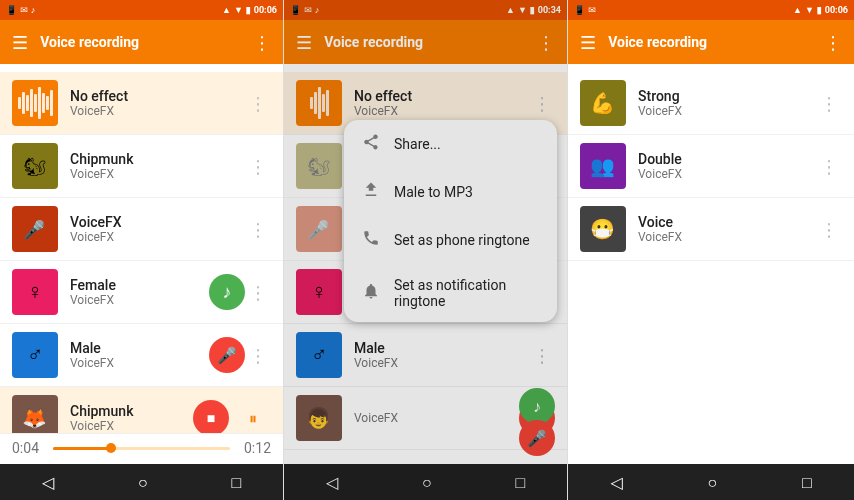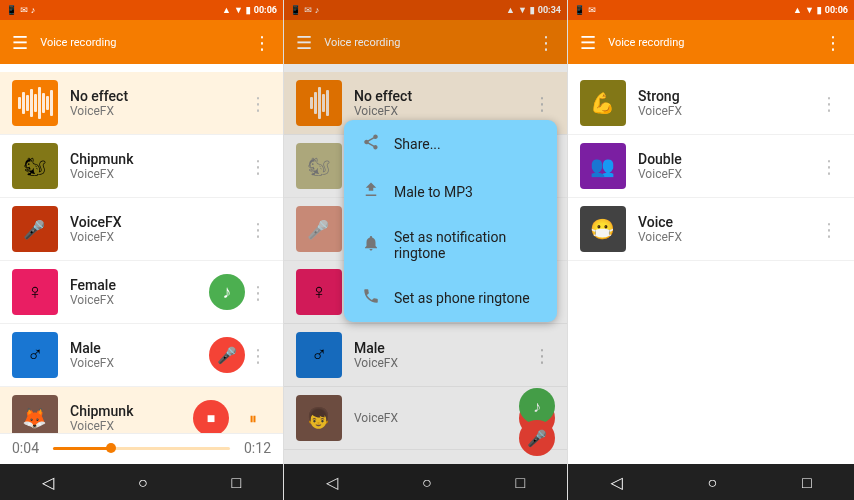--- a/index.html
+++ b/index.html
@@ -43,22 +43,22 @@
       height: 44px;
       background: #f57c00;
       display: flex;
       align-items: center;
       padding: 0 12px;
       gap: 12px;
     }
     .toolbar-title {
       flex: 1;
       color: #fff;
-      font-size: 11px;
-      font-weight: 400;
+      font-size: 14px;
+      font-weight: 700;
     }
     .toolbar-icon {
       color: #fff;
       font-size: 18px;
       cursor: pointer;
     }
     .hamburger-icon { font-size: 18px; color: #fff; }
 
     
     .list { flex: 1; overflow-y: auto; background: #fff; margin-top: 8px; }
@@ -135,22 +135,22 @@
     }
 
     
     .context-menu-overlay {
       position: absolute;
       top: 0; left: 0; right: 0; bottom: 0;
       z-index: 10;
     }
     .context-menu {
       position: absolute;
-      background: #7dd3fc;
-      border-radius: 9px;
+      background: #e5e5e5;
+      border-radius: 14px;
       box-shadow: 0 2px 8px rgba(0,0,0,0.3);
       z-index: 20;
       min-width: 200px;
     }
     .context-menu-item {
       display: flex;
       align-items: center;
       padding: 13px 18px;
       font-size: 14px;
       color: #212121;
@@ -428,32 +428,32 @@
         <span class="context-menu-icon">
           <svg width="18" height="18" viewBox="0 0 24 24" fill="#757575">
               <path d="M5 20h14v-2H5v2zm7-18l-7 7h4v4h6v-4h4l-7-7z"></path>
             </svg>
         </span>
         <span>Male to MP3</span>
       </div>
       <div class="context-menu-item">
         <span class="context-menu-icon">
           <svg width="18" height="18" viewBox="0 0 24 24" fill="#757575">
+              <path d="M6.6 10.8c1.4 2.8 3.8 5.1 6.6 6.6l2.2-2.2c.3-.3.7-.4 1-.2 1.1.4 2.3.6 3.6.6.6 0 1 .4 1 1V20c0 .6-.4 1-1 1-9.4 0-17-7.6-17-17 0-.6.4-1 1-1h3.5c.6 0 1 .4 1 1 0 1.3.2 2.5.6 3.6.1.3 0 .7-.2 1l-2.3 2.2z"></path>
+            </svg>
+        </span>
+        <span>Set as phone ringtone</span>
+      </div>
+      <div class="context-menu-item">
+        <span class="context-menu-icon">
+          <svg width="18" height="18" viewBox="0 0 24 24" fill="#757575">
               <path d="M12 22c1.1 0 2-.9 2-2h-4c0 1.1.9 2 2 2zm6-6v-5c0-3.1-1.6-5.6-4.5-6.3V4c0-.8-.7-1.5-1.5-1.5S10.5 3.2 10.5 4v.7C7.6 5.4 6 7.9 6 11v5l-2 2v1h16v-1l-2-2z"></path>
             </svg>
         </span>
         <span>Set as notification ringtone</span>
-      </div>
-      <div class="context-menu-item">
-        <span class="context-menu-icon">
-          <svg width="18" height="18" viewBox="0 0 24 24" fill="#757575">
-              <path d="M6.6 10.8c1.4 2.8 3.8 5.1 6.6 6.6l2.2-2.2c.3-.3.7-.4 1-.2 1.1.4 2.3.6 3.6.6.6 0 1 .4 1 1V20c0 .6-.4 1-1 1-9.4 0-17-7.6-17-17 0-.6.4-1 1-1h3.5c.6 0 1 .4 1 1 0 1.3.2 2.5.6 3.6.1.3 0 .7-.2 1l-2.3 2.2z"></path>
-            </svg>
-        </span>
-        <span>Set as phone ringtone</span>
       </div>
     </div>
   </div>
 
   <div style="position:absolute; bottom:76px; right:12px;">
     <div class="item-action-btn btn-green" style="font-size:16px;">♪</div>
   </div>
   <div style="position:absolute; bottom:44px; right:12px;">
     <div class="item-action-btn btn-red" style="font-size:16px;">🎤</div>
   </div>

